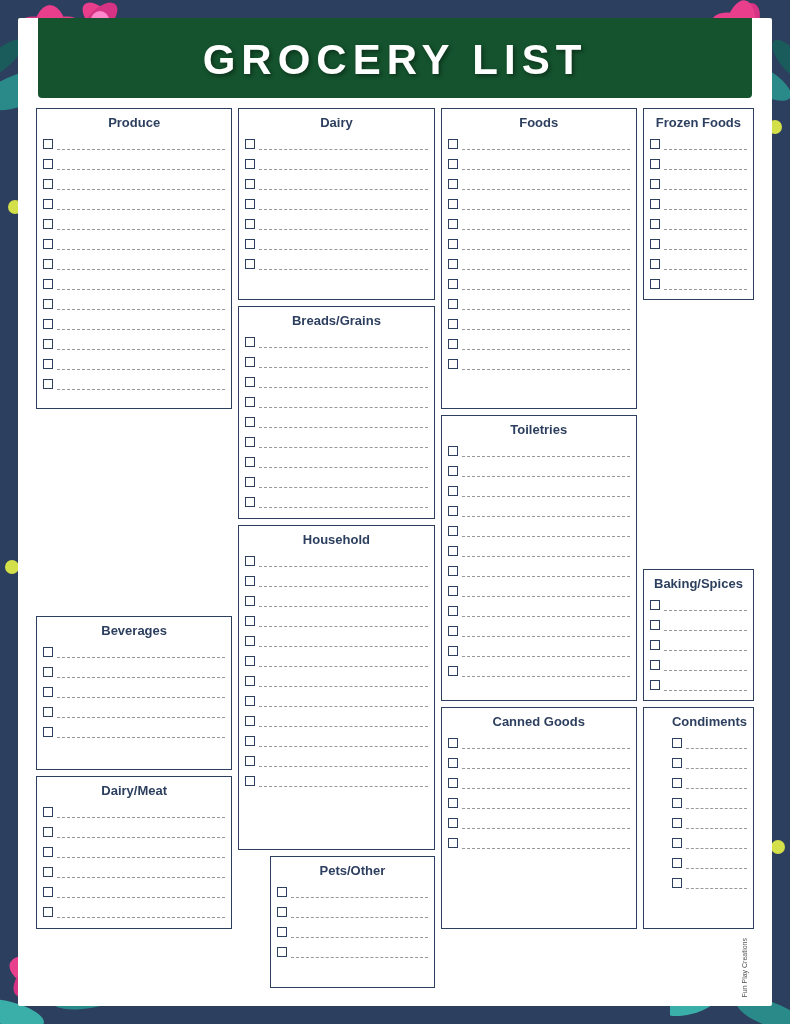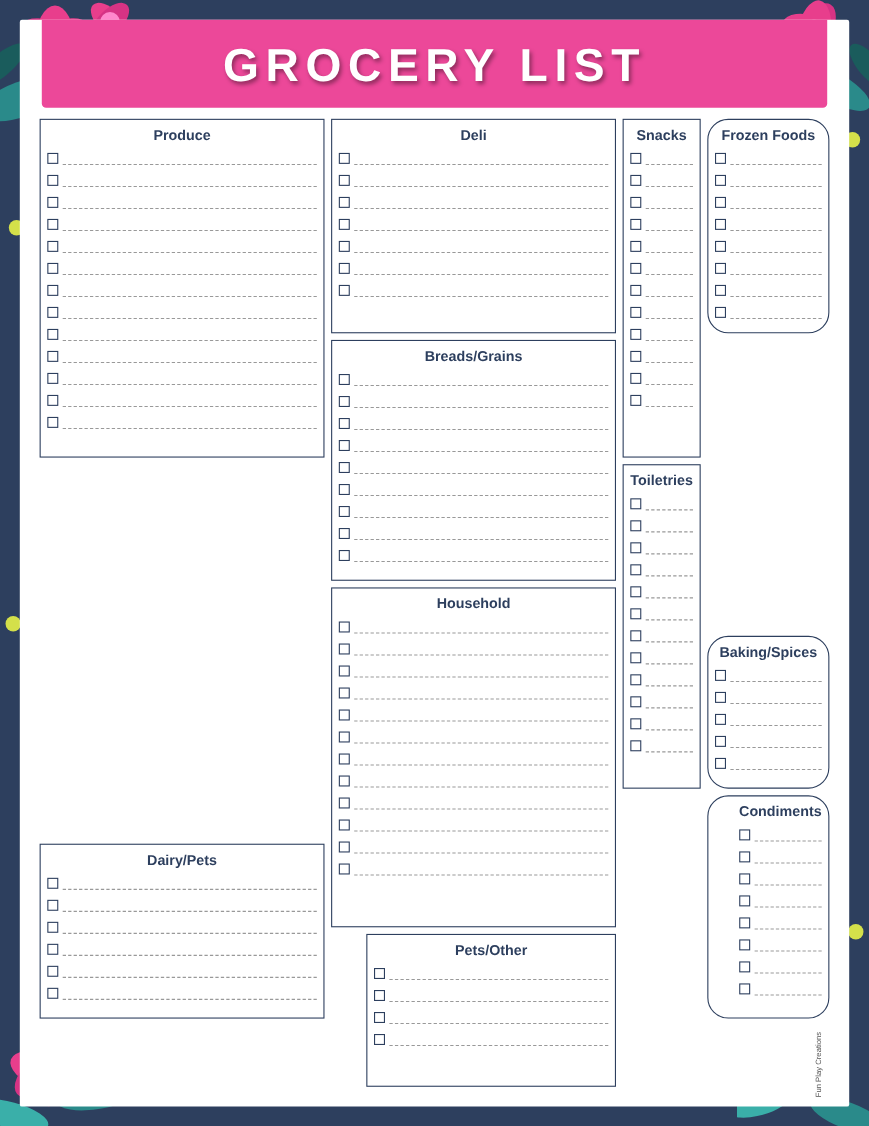--- a/index.html
+++ b/index.html
@@ -53,40 +53,40 @@
     }
 
     .page {
       position: absolute;
       top: 18px; left: 18px; right: 18px; bottom: 18px;
       background: white;
       border-radius: 2px;
     }
 
     .header {
-      background: #ec4899;
+      background: #14532d;
       text-align: center;
       padding: 18px 0 14px;
       margin: 0 20px;
       border-radius: 0 0 4px 4px;
     }
 
     .header h1 {
       font-size: 42px;
       font-weight: 900;
       color: white;
       letter-spacing: 6px;
       font-family: Arial Black, Arial, sans-serif;
       text-shadow: 2px 2px 4px rgba(0,0,0,0.4);
     }
 
     .content {
       padding: 10px 18px 8px;
       display: grid;
-      grid-template-columns: 1fr 1fr;
+      grid-template-columns: 1fr 1fr 1fr;
       grid-template-rows: auto;
       gap: 6px;
       height: calc(100% - 90px);
     }
 
     .section {
       border: 1.5px solid #2d3f5e;
       padding: 4px 6px 4px;
       position: relative;
     }
@@ -132,21 +132,20 @@
     }
 
     
     .col3 {
       grid-column: 3;
     }
 
     
     .col4 {
       grid-column: 4;
-      border-radius: 19px;
     }
 
     .produce { grid-row: 1 / 3; }
     .deli { grid-row: 1; }
     .snacks { grid-row: 1 / 3; }
     .frozen { grid-row: 1; }
     .fruits { grid-row: 3 / 5; }
     .breads { grid-row: 2 / 4; }
     .toiletries { grid-row: 3 / 6; }
     .meat { grid-row: 2 / 4; }
@@ -287,21 +286,21 @@
           <div class="checkbox"></div>
           <div class="check-line"></div>
         </div>
       <div class="check-item">
           <div class="checkbox"></div>
           <div class="check-line"></div>
         </div>
     </div>
 
     <div class="section col2 deli">
-      <div class="section-title">Deli</div>
+      <div class="section-title">Dairy</div>
       <div class="check-item">
           <div class="checkbox"></div>
           <div class="check-line"></div>
         </div>
       <div class="check-item">
           <div class="checkbox"></div>
           <div class="check-line"></div>
         </div>
       <div class="check-item">
           <div class="checkbox"></div>
@@ -319,21 +318,21 @@
           <div class="checkbox"></div>
           <div class="check-line"></div>
         </div>
       <div class="check-item">
           <div class="checkbox"></div>
           <div class="check-line"></div>
         </div>
     </div>
 
     <div class="section col3 snacks">
-      <div class="section-title">Snacks</div>
+      <div class="section-title">Foods</div>
       <div class="check-item">
           <div class="checkbox"></div>
           <div class="check-line"></div>
         </div>
       <div class="check-item">
           <div class="checkbox"></div>
           <div class="check-line"></div>
         </div>
       <div class="check-item">
           <div class="checkbox"></div>
@@ -500,20 +499,43 @@
           <div class="checkbox"></div>
           <div class="check-line"></div>
         </div>
       <div class="check-item">
           <div class="checkbox"></div>
           <div class="check-line"></div>
         </div>
     </div>
 
 
+    <div class="section col1 beverages">
+      <div class="section-title">Beverages</div>
+      <div class="check-item">
+          <div class="checkbox"></div>
+          <div class="check-line"></div>
+        </div>
+      <div class="check-item">
+          <div class="checkbox"></div>
+          <div class="check-line"></div>
+        </div>
+      <div class="check-item">
+          <div class="checkbox"></div>
+          <div class="check-line"></div>
+        </div>
+      <div class="check-item">
+          <div class="checkbox"></div>
+          <div class="check-line"></div>
+        </div>
+      <div class="check-item">
+          <div class="checkbox"></div>
+          <div class="check-line"></div>
+        </div>
+    </div>
 
     <div class="section col2 household">
       <div class="section-title">Household</div>
       <div class="check-item">
           <div class="checkbox"></div>
           <div class="check-line"></div>
         </div>
       <div class="check-item">
           <div class="checkbox"></div>
           <div class="check-line"></div>
@@ -578,47 +600,74 @@
           <div class="checkbox"></div>
           <div class="check-line"></div>
         </div>
       <div class="check-item">
           <div class="checkbox"></div>
           <div class="check-line"></div>
         </div>
     </div>
 
     <div class="section col1 dairy">
-      <div class="section-title">Dairy/Pets</div>
-      <div class="check-item">
-          <div class="checkbox"></div>
-          <div class="check-line"></div>
-        </div>
-      <div class="check-item">
-          <div class="checkbox"></div>
-          <div class="check-line"></div>
-        </div>
-      <div class="check-item">
-          <div class="checkbox"></div>
-          <div class="check-line"></div>
-        </div>
-      <div class="check-item">
-          <div class="checkbox"></div>
-          <div class="check-line"></div>
-        </div>
-      <div class="check-item">
-          <div class="checkbox"></div>
-          <div class="check-line"></div>
-        </div>
-      <div class="check-item">
-          <div class="checkbox"></div>
-          <div class="check-line"></div>
-        </div>
-    </div>
-
+      <div class="section-title">Dairy/Meat</div>
+      <div class="check-item">
+          <div class="checkbox"></div>
+          <div class="check-line"></div>
+        </div>
+      <div class="check-item">
+          <div class="checkbox"></div>
+          <div class="check-line"></div>
+        </div>
+      <div class="check-item">
+          <div class="checkbox"></div>
+          <div class="check-line"></div>
+        </div>
+      <div class="check-item">
+          <div class="checkbox"></div>
+          <div class="check-line"></div>
+        </div>
+      <div class="check-item">
+          <div class="checkbox"></div>
+          <div class="check-line"></div>
+        </div>
+      <div class="check-item">
+          <div class="checkbox"></div>
+          <div class="check-line"></div>
+        </div>
+    </div>
+
+    <div class="section col3 canned">
+      <div class="section-title">Canned Goods</div>
+      <div class="check-item">
+          <div class="checkbox"></div>
+          <div class="check-line"></div>
+        </div>
+      <div class="check-item">
+          <div class="checkbox"></div>
+          <div class="check-line"></div>
+        </div>
+      <div class="check-item">
+          <div class="checkbox"></div>
+          <div class="check-line"></div>
+        </div>
+      <div class="check-item">
+          <div class="checkbox"></div>
+          <div class="check-line"></div>
+        </div>
+      <div class="check-item">
+          <div class="checkbox"></div>
+          <div class="check-line"></div>
+        </div>
+      <div class="check-item">
+          <div class="checkbox"></div>
+          <div class="check-line"></div>
+        </div>
+    </div>
 
     <div class="section col4 condiments">
       <div class="section-title">Condiments</div>
       <div class="check-item">
           <div class="checkbox"></div>
           <div class="check-line"></div>
         </div>
       <div class="check-item">
           <div class="checkbox"></div>
           <div class="check-line"></div>

